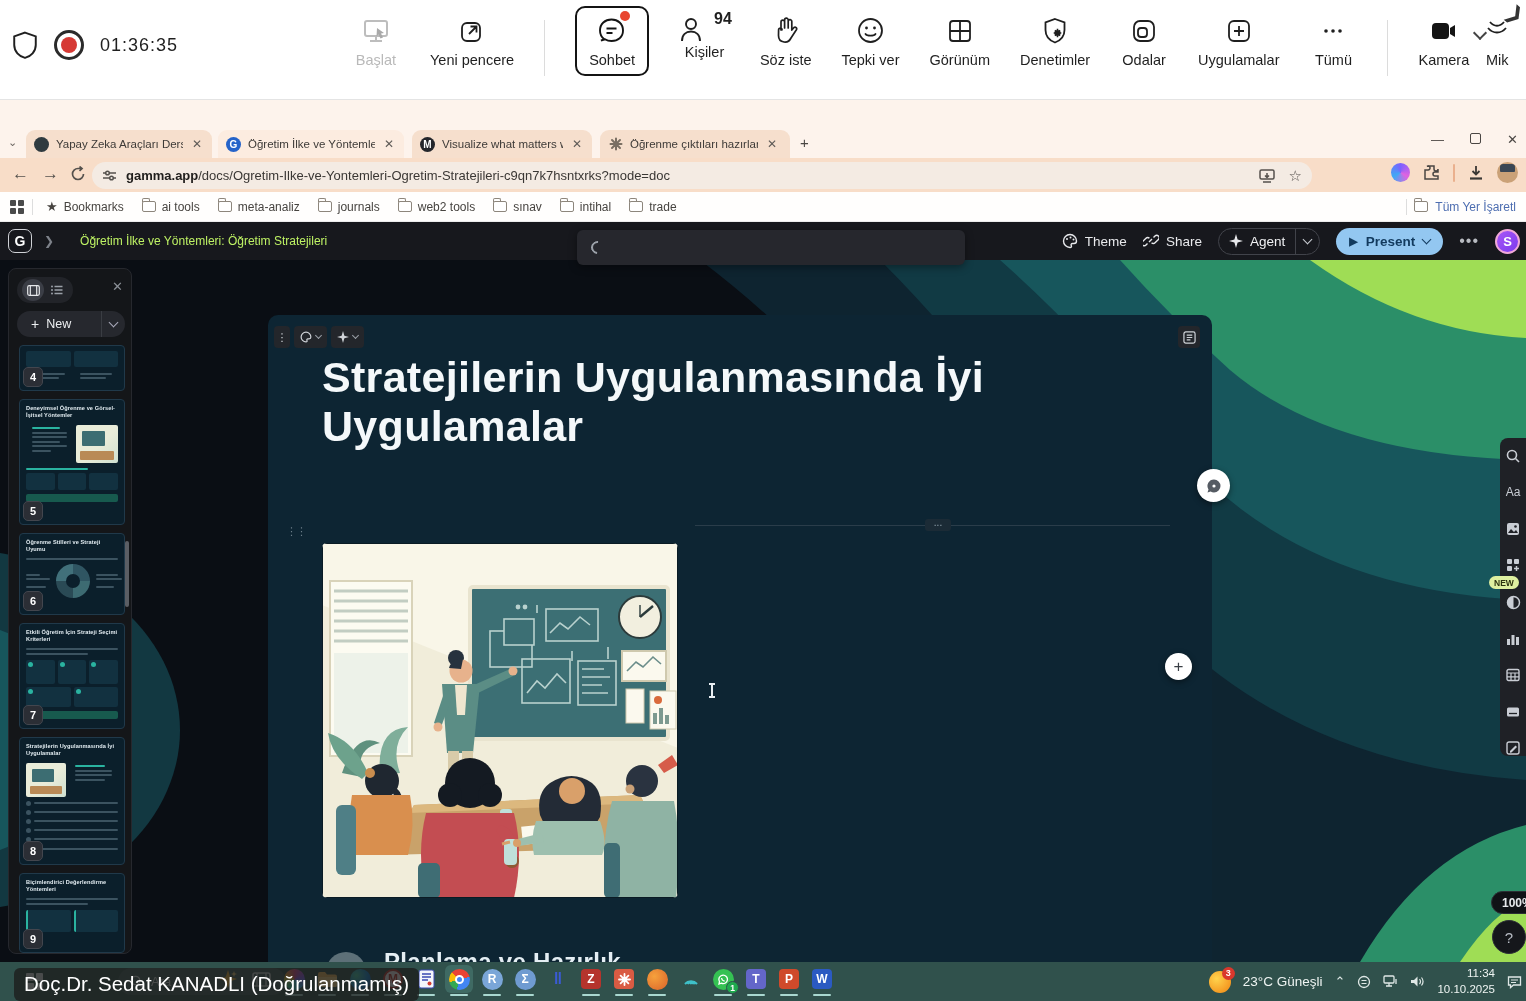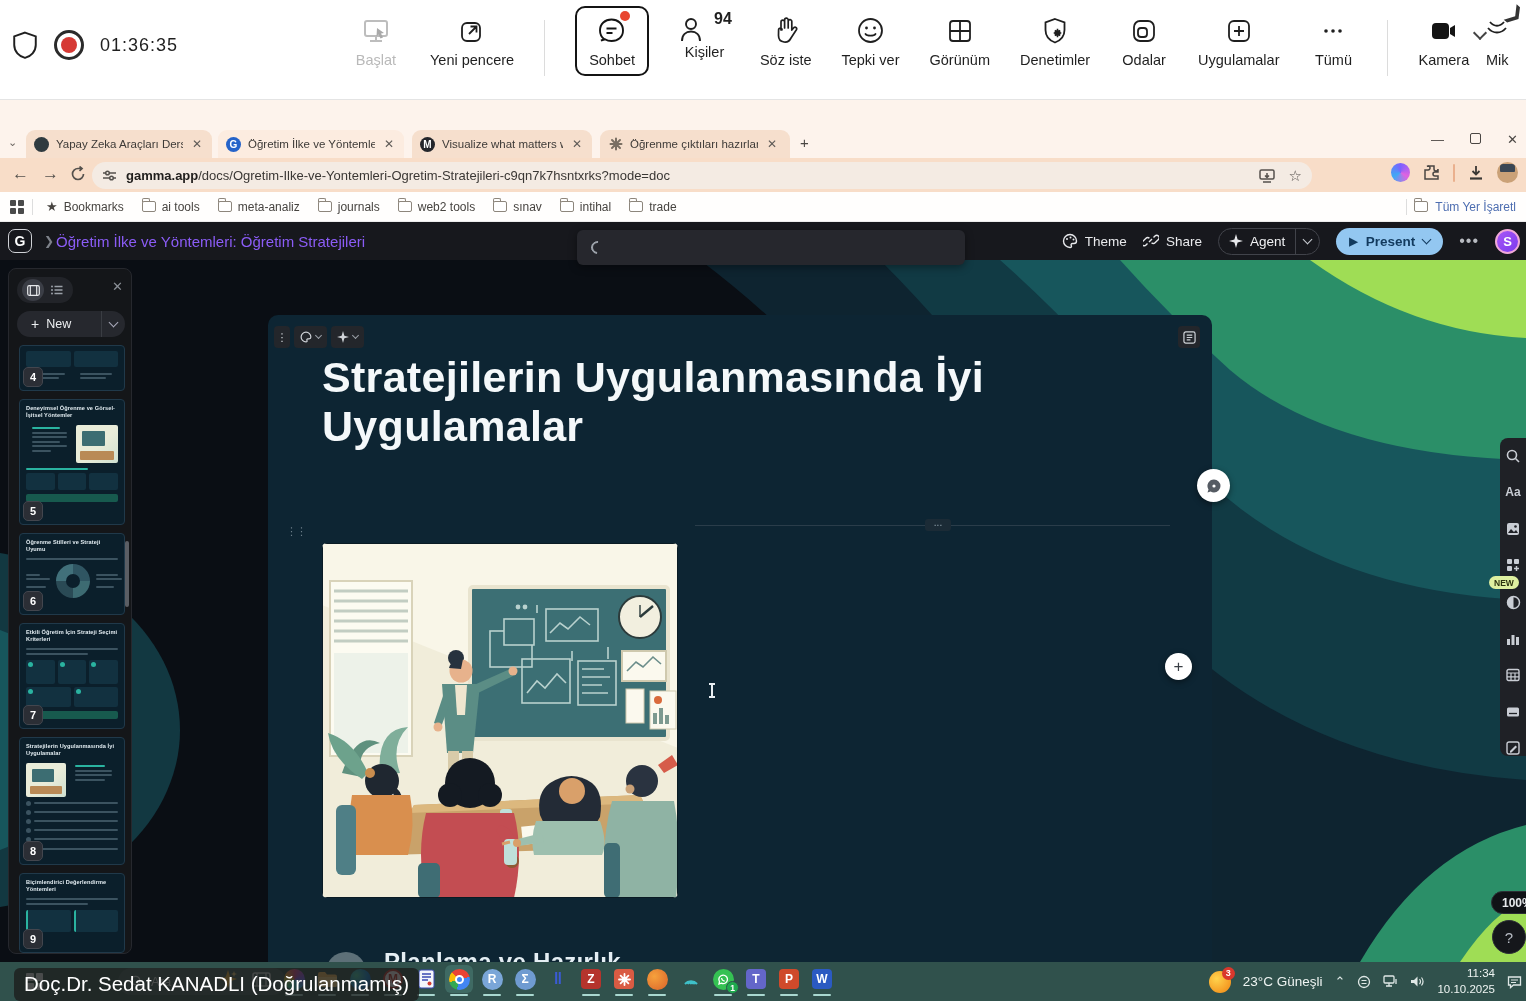--- a/index.html
+++ b/index.html
@@ -65,21 +65,21 @@
     border:1.2px solid #8d867c; border-bottom:none; border-radius:2px 2px 0 0; }
   .grid4 { width:14px; height:14px; display:grid; grid-template-columns:1fr 1fr; gap:2px; }
   .grid4 span { background:#4a4a4a; border-radius:1px; }
   #bk-right { margin-left:auto; display:flex; align-items:center; gap:7px; color:#4d6db0; }
 
   
   #gheader { position:absolute; left:0; top:222px; width:1526px; height:38px; background:#17181d; z-index:40;
     display:flex; align-items:center; color:#d6d8dc; }
   .glogo { width:24px; height:24px; border:1.5px solid #cfd1d6; border-radius:7px; margin-left:8px;
     display:flex; align-items:center; justify-content:center; font-weight:bold; font-size:14px; color:#fff; }
-  .gcrumb { font-size:15px; color:#8b5cf6; margin-left:2px; }
+  .gcrumb { font-size:12px; color:#bef264; margin-left:26px; }
   .gchev { color:#7e828a; margin-left:12px; font-size:12px; }
   #toast { position:absolute; left:577px; top:8px; width:388px; height:35px; background:#26272d;
     border-radius:6px; display:flex; align-items:center; gap:8px; padding:0 14px; font-size:12.5px;
     box-shadow:0 2px 8px rgba(0,0,0,.4); }
   .spin { width:13px; height:13px; border:2px solid #9aa0a8; border-radius:50%; border-right-color:transparent;
     border-bottom-color:transparent; transform:rotate(-40deg); }
   #toast b { color:#f2f3f5; }
   #toast span.t2 { color:#b4b8bf; }
   #ghright { position:absolute; right:6px; top:0; height:38px; display:flex; align-items:center; gap:16px; }
   .gh-txtbtn { display:flex; align-items:center; gap:7px; font-size:13.5px; color:#e8e9ec; cursor:pointer; }
@@ -864,21 +864,21 @@
     <div id="sb-scroll"></div>
   </div>
 
   <div id="rightrail">
     <span class="rr-ic">
       <svg width="14" height="14" viewBox="0 0 14 14">
           <circle cx="6" cy="6" r="4.5" fill="none" stroke="#c9cdd4" stroke-width="1.6"></circle>
           <path d="M9.5 9.5 L13 13" stroke="#c9cdd4" stroke-width="1.6"></path>
         </svg>
     </span>
-    <span class="rr-ic" style="font-size:12px; font-weight:bold;">Aa</span>
+    <span class="rr-ic" style="font-size:12px; font-weight:normal;">Aa</span>
     <span class="rr-ic">
       <svg width="14" height="14" viewBox="0 0 14 14">
           <rect x="1" y="1" width="12" height="12" rx="2" fill="#c9cdd4"></rect>
           <path d="M2 11 l3-4 3 3 2-2 2 3 z" fill="#1f2126"></path>
           <circle cx="9.5" cy="4.5" r="1.3" fill="#1f2126"></circle>
         </svg>
     </span>
     <span class="rr-ic">
       <svg width="14" height="14" viewBox="0 0 14 14">
           <rect x="1" y="1" width="5" height="5" rx="1" fill="#c9cdd4"></rect>

